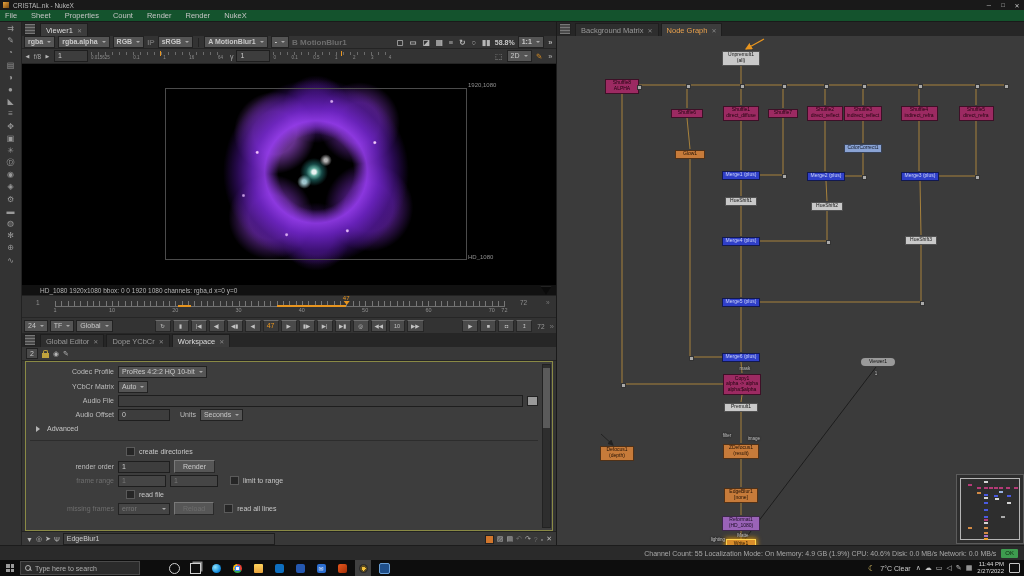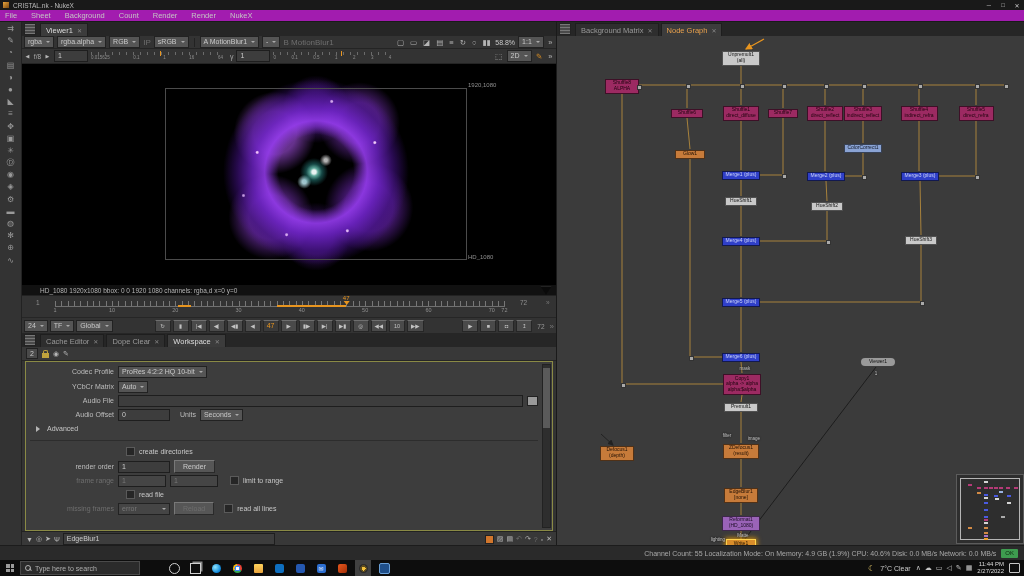--- a/index.html
+++ b/index.html
@@ -6,21 +6,21 @@
   #root{position:relative;width:1024px;height:576px;overflow:hidden;
         font-family:"Liberation Sans",sans-serif;color:#c8c8c8;font-size:8px;
         -webkit-font-smoothing:antialiased;}
   .abs{position:absolute;}
   
   #titlebar{position:absolute;left:0;top:0;width:1024px;height:10px;background:#191919;
             display:flex;align-items:center;font-size:6.5px;color:#bbb;}
   #appicon{width:6px;height:6px;margin:0 4px 0 3px;background:linear-gradient(135deg,#e8a33d,#7a4a12);}
   #wincontrols{margin-left:auto;display:flex;gap:0;}
   #wincontrols span{width:14px;text-align:center;font-size:6px;color:#ccc;}
-  #menubar{position:absolute;left:0;top:10px;width:1024px;height:12px;background:#a21caf;
+  #menubar{position:absolute;left:0;top:10px;width:1024px;height:12px;background:#14532d;
            display:flex;align-items:center;gap:14px;padding-left:5px;box-sizing:border-box;
            font-size:7.5px;color:#c4c4c4;border-bottom:1px solid #1a1a1a;}
   
   #leftbar{position:absolute;left:0;top:22px;width:22px;height:523px;background:#333;
            display:flex;flex-direction:column;align-items:center;padding-top:2px;box-sizing:border-box;
            gap:3.2px;border-right:1px solid #222;}
   #leftbar span{font-size:8px;line-height:9px;color:#9a9a9a;}
   
   .tabstrip{height:14px;background:#262626;display:flex;align-items:flex-end;gap:2px;padding-left:2px;box-sizing:border-box;}
   .chip{width:10px;height:10px;margin:0 2px 1px 0;background:#4a4a4a;border:1px solid #222;
@@ -35,21 +35,21 @@
   .sel::after{content:"";position:absolute;right:3px;top:4px;border:2.5px solid transparent;border-top-color:#aaa;}
   .inp{background:#3d3d3d;border:1px solid #1e1e1e;color:#ccc;font-size:7px;height:10px;line-height:10px;padding:0 3px;}
   .btn{background:#565656;border:1px solid #2a2a2a;border-top-color:#787878;border-left-color:#787878;
        color:#ccc;font-size:7px;height:11px;line-height:11px;padding:0 8px;text-align:center;}
   .cb{width:7px;height:7px;background:#262626;border:1px solid #5a5a5a;display:inline-block;}
   .dim{color:#6e6e6e !important;}
   .dimfield{background:#454545;color:#777;}
   
   #viewerpane{position:absolute;left:22px;top:22px;width:534px;height:273px;background:#333;}
   .vtb{display:flex;align-items:center;gap:3px;background:#333;border-bottom:1px solid #242424;box-sizing:border-box;padding:0 2px;}
-  #vtb1{height:13px;}
+  #vtb1{height:13px;font-weight:bold;}
   #vtb2{height:15px;}
   .icnbtn{color:#b5b5b5;font-size:7.5px;padding:0 1.5px;}
   .vsep{width:1px;height:9px;background:#222;margin:0 2px;}
   .slider{position:relative;height:11px;background:repeating-linear-gradient(90deg,#6b6b6b 0 1px,transparent 1px 7px);
           background-size:100% 3px;background-repeat:no-repeat;background-position:0 1px;}
   .slider .lbls{position:absolute;left:0;right:0;top:4px;display:flex;justify-content:space-between;
                 font-size:4.5px;color:#8d8d8d;}
   .slider .mark{position:absolute;top:0;width:1.5px;height:5px;background:#e8951f;}
   #vimg{position:relative;height:221px;background:#000;overflow:hidden;}
   #framebox{position:absolute;left:143px;top:24px;width:300px;height:170px;border:1px solid #4b4b4b;}
@@ -170,21 +170,21 @@
     <span id="wincontrols">
       <span>─</span>
       <span>□</span>
       <span>✕</span>
     </span>
   </div>
 
   <div id="menubar">
       <span>File</span>
       <span>Sheet</span>
-      <span>Background</span>
+      <span>Properties</span>
       <span>Count</span>
       <span>Render</span>
       <span>Render</span>
       <span>NukeX</span>
     </div>
 
   <div id="leftbar">
       <span>⇉</span>
       <span>✎</span>
       <span>◔</span>
@@ -340,25 +340,25 @@
         </span>
       <span style="font-size:6.5px;color:#999;margin:0 3px;">72</span>
       <span style="color:#777;">»</span>
     </div>
   </div>
 
   <div id="props">
     <div class="tabstrip">
       <span class="chip"></span>
       <span class="tab">
-        <span>Cache Editor</span>
+        <span>Global Editor</span>
           <span class="x">✕</span>
       </span>
       <span class="tab">
-        <span>Dope Clear</span>
+        <span>Dope YCbCr</span>
           <span class="x">✕</span>
       </span>
       <span class="tab active">
         <span>Workspace</span>
           <span class="x">✕</span>
       </span>
     </div>
     <div id="phead">
       <span id="pcount">2</span>
       <span class="lockicon"></span>

